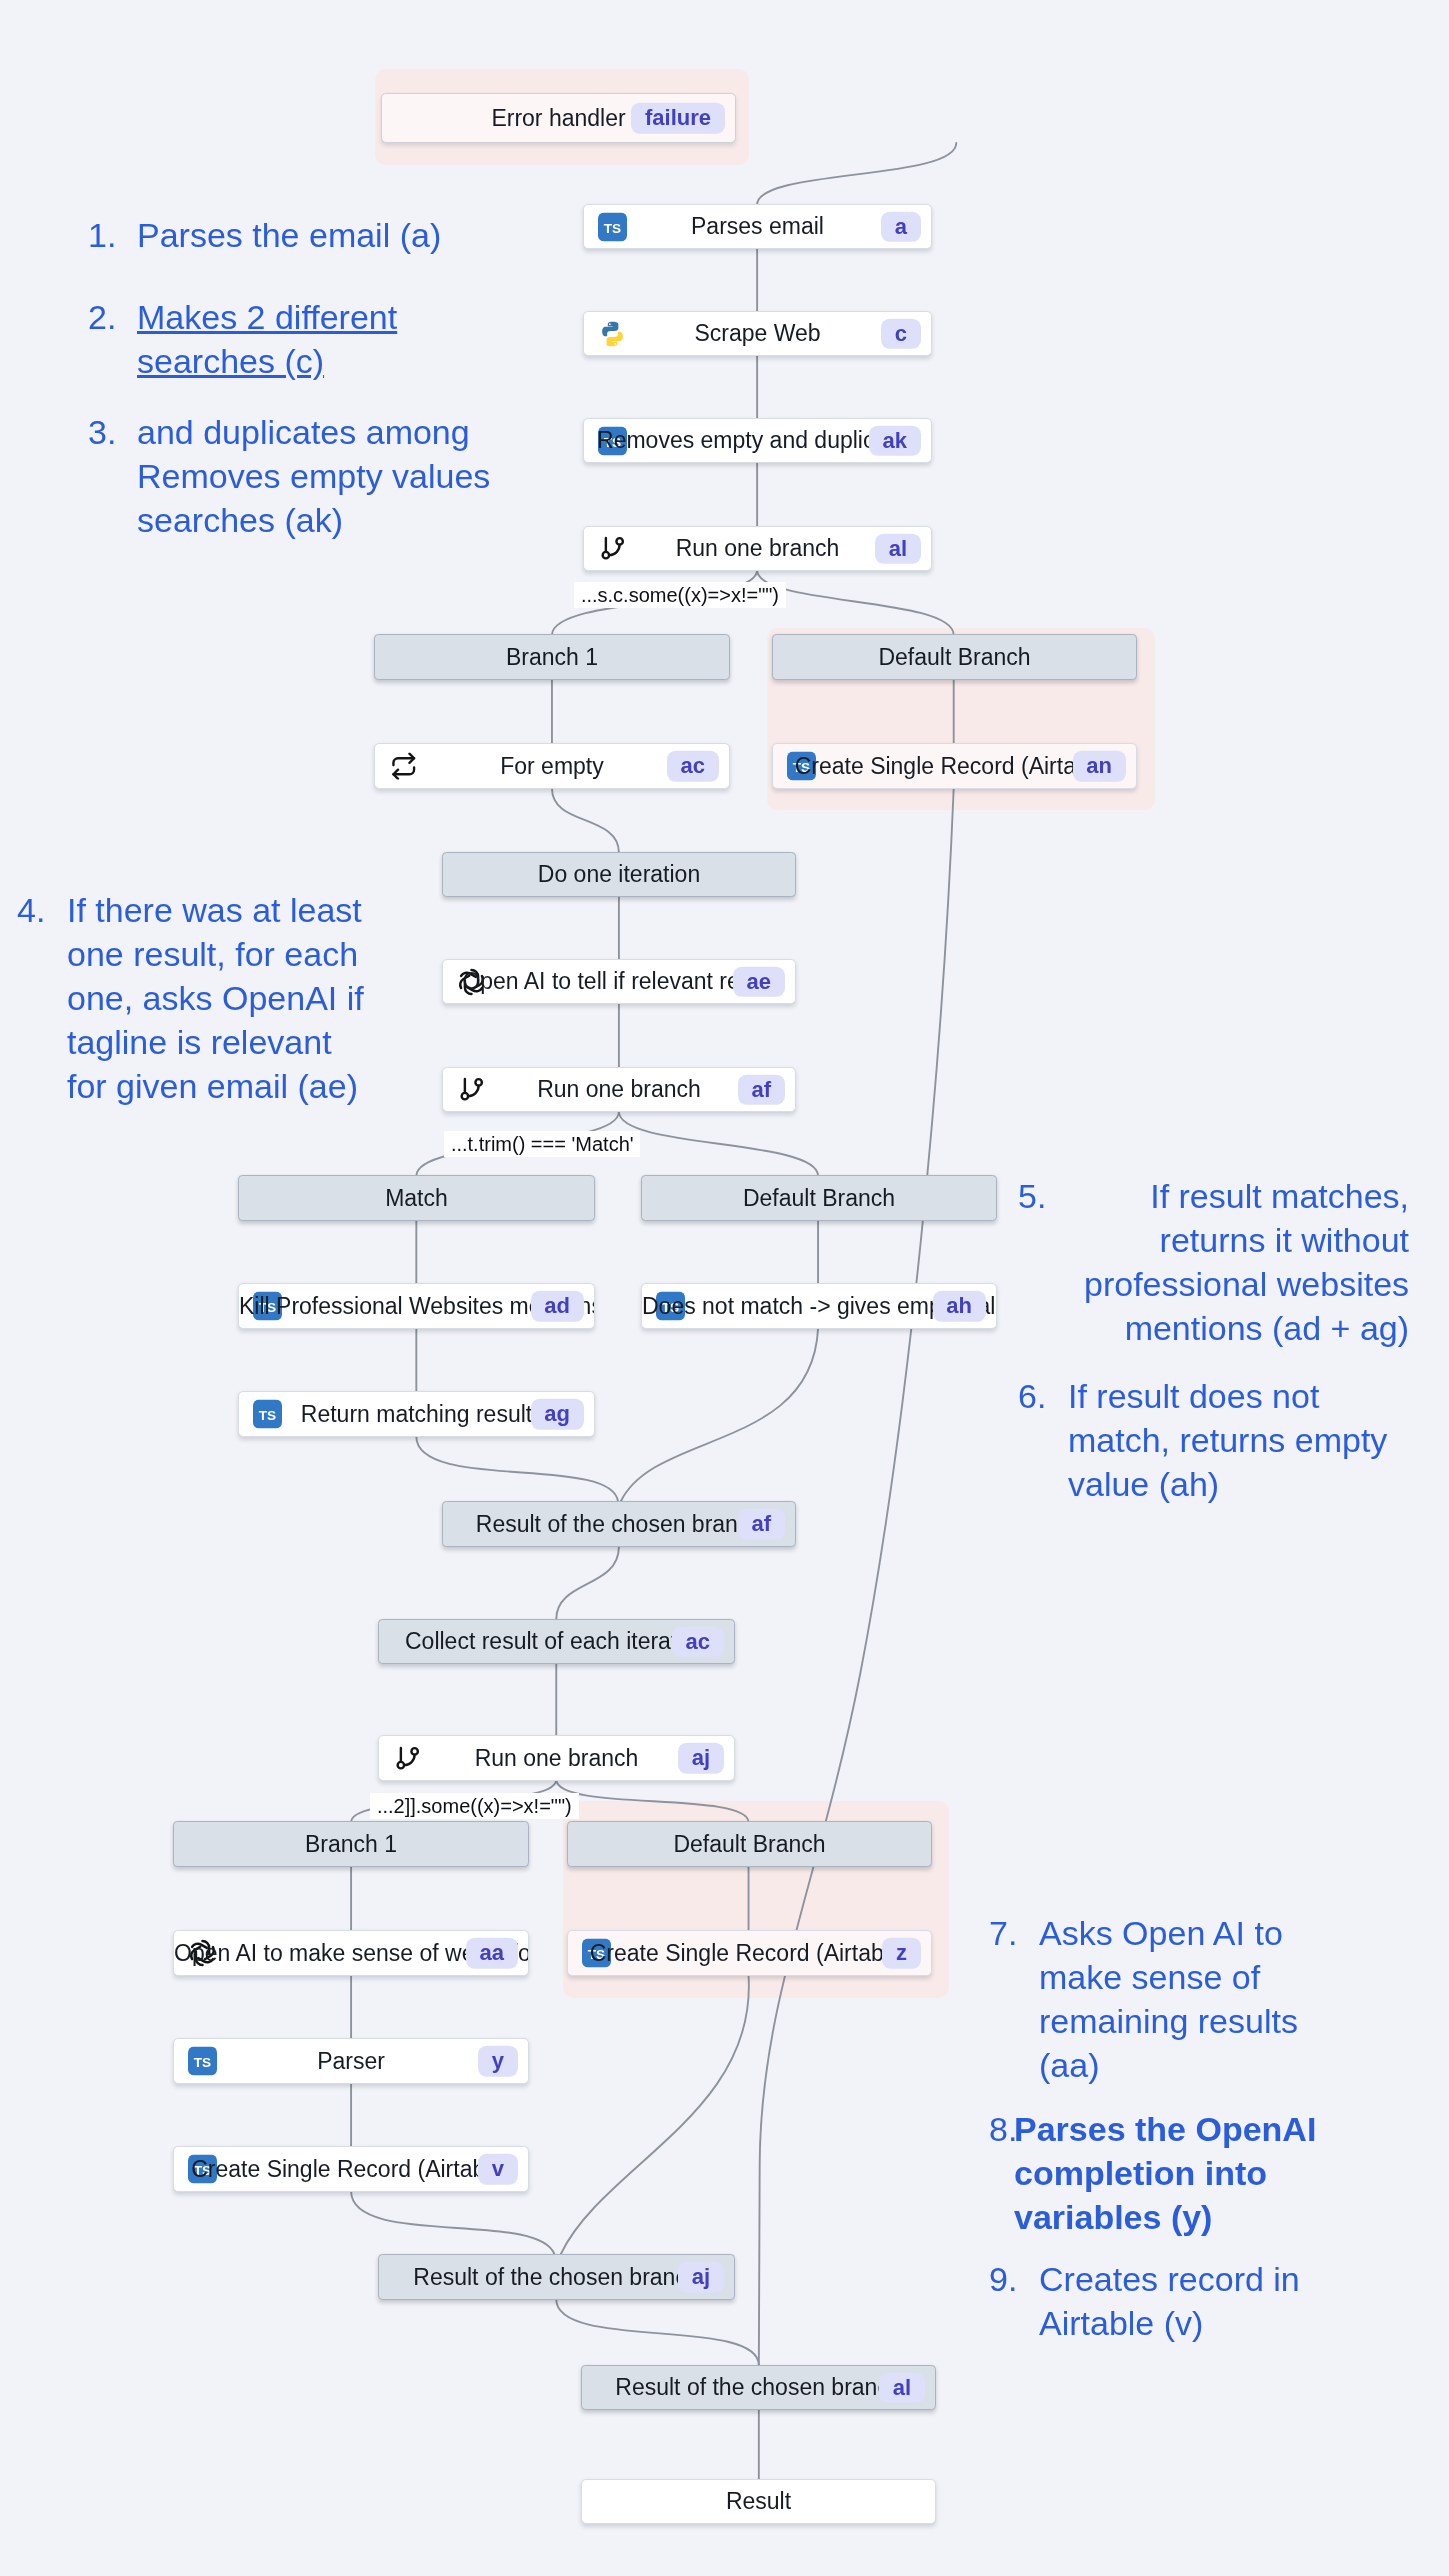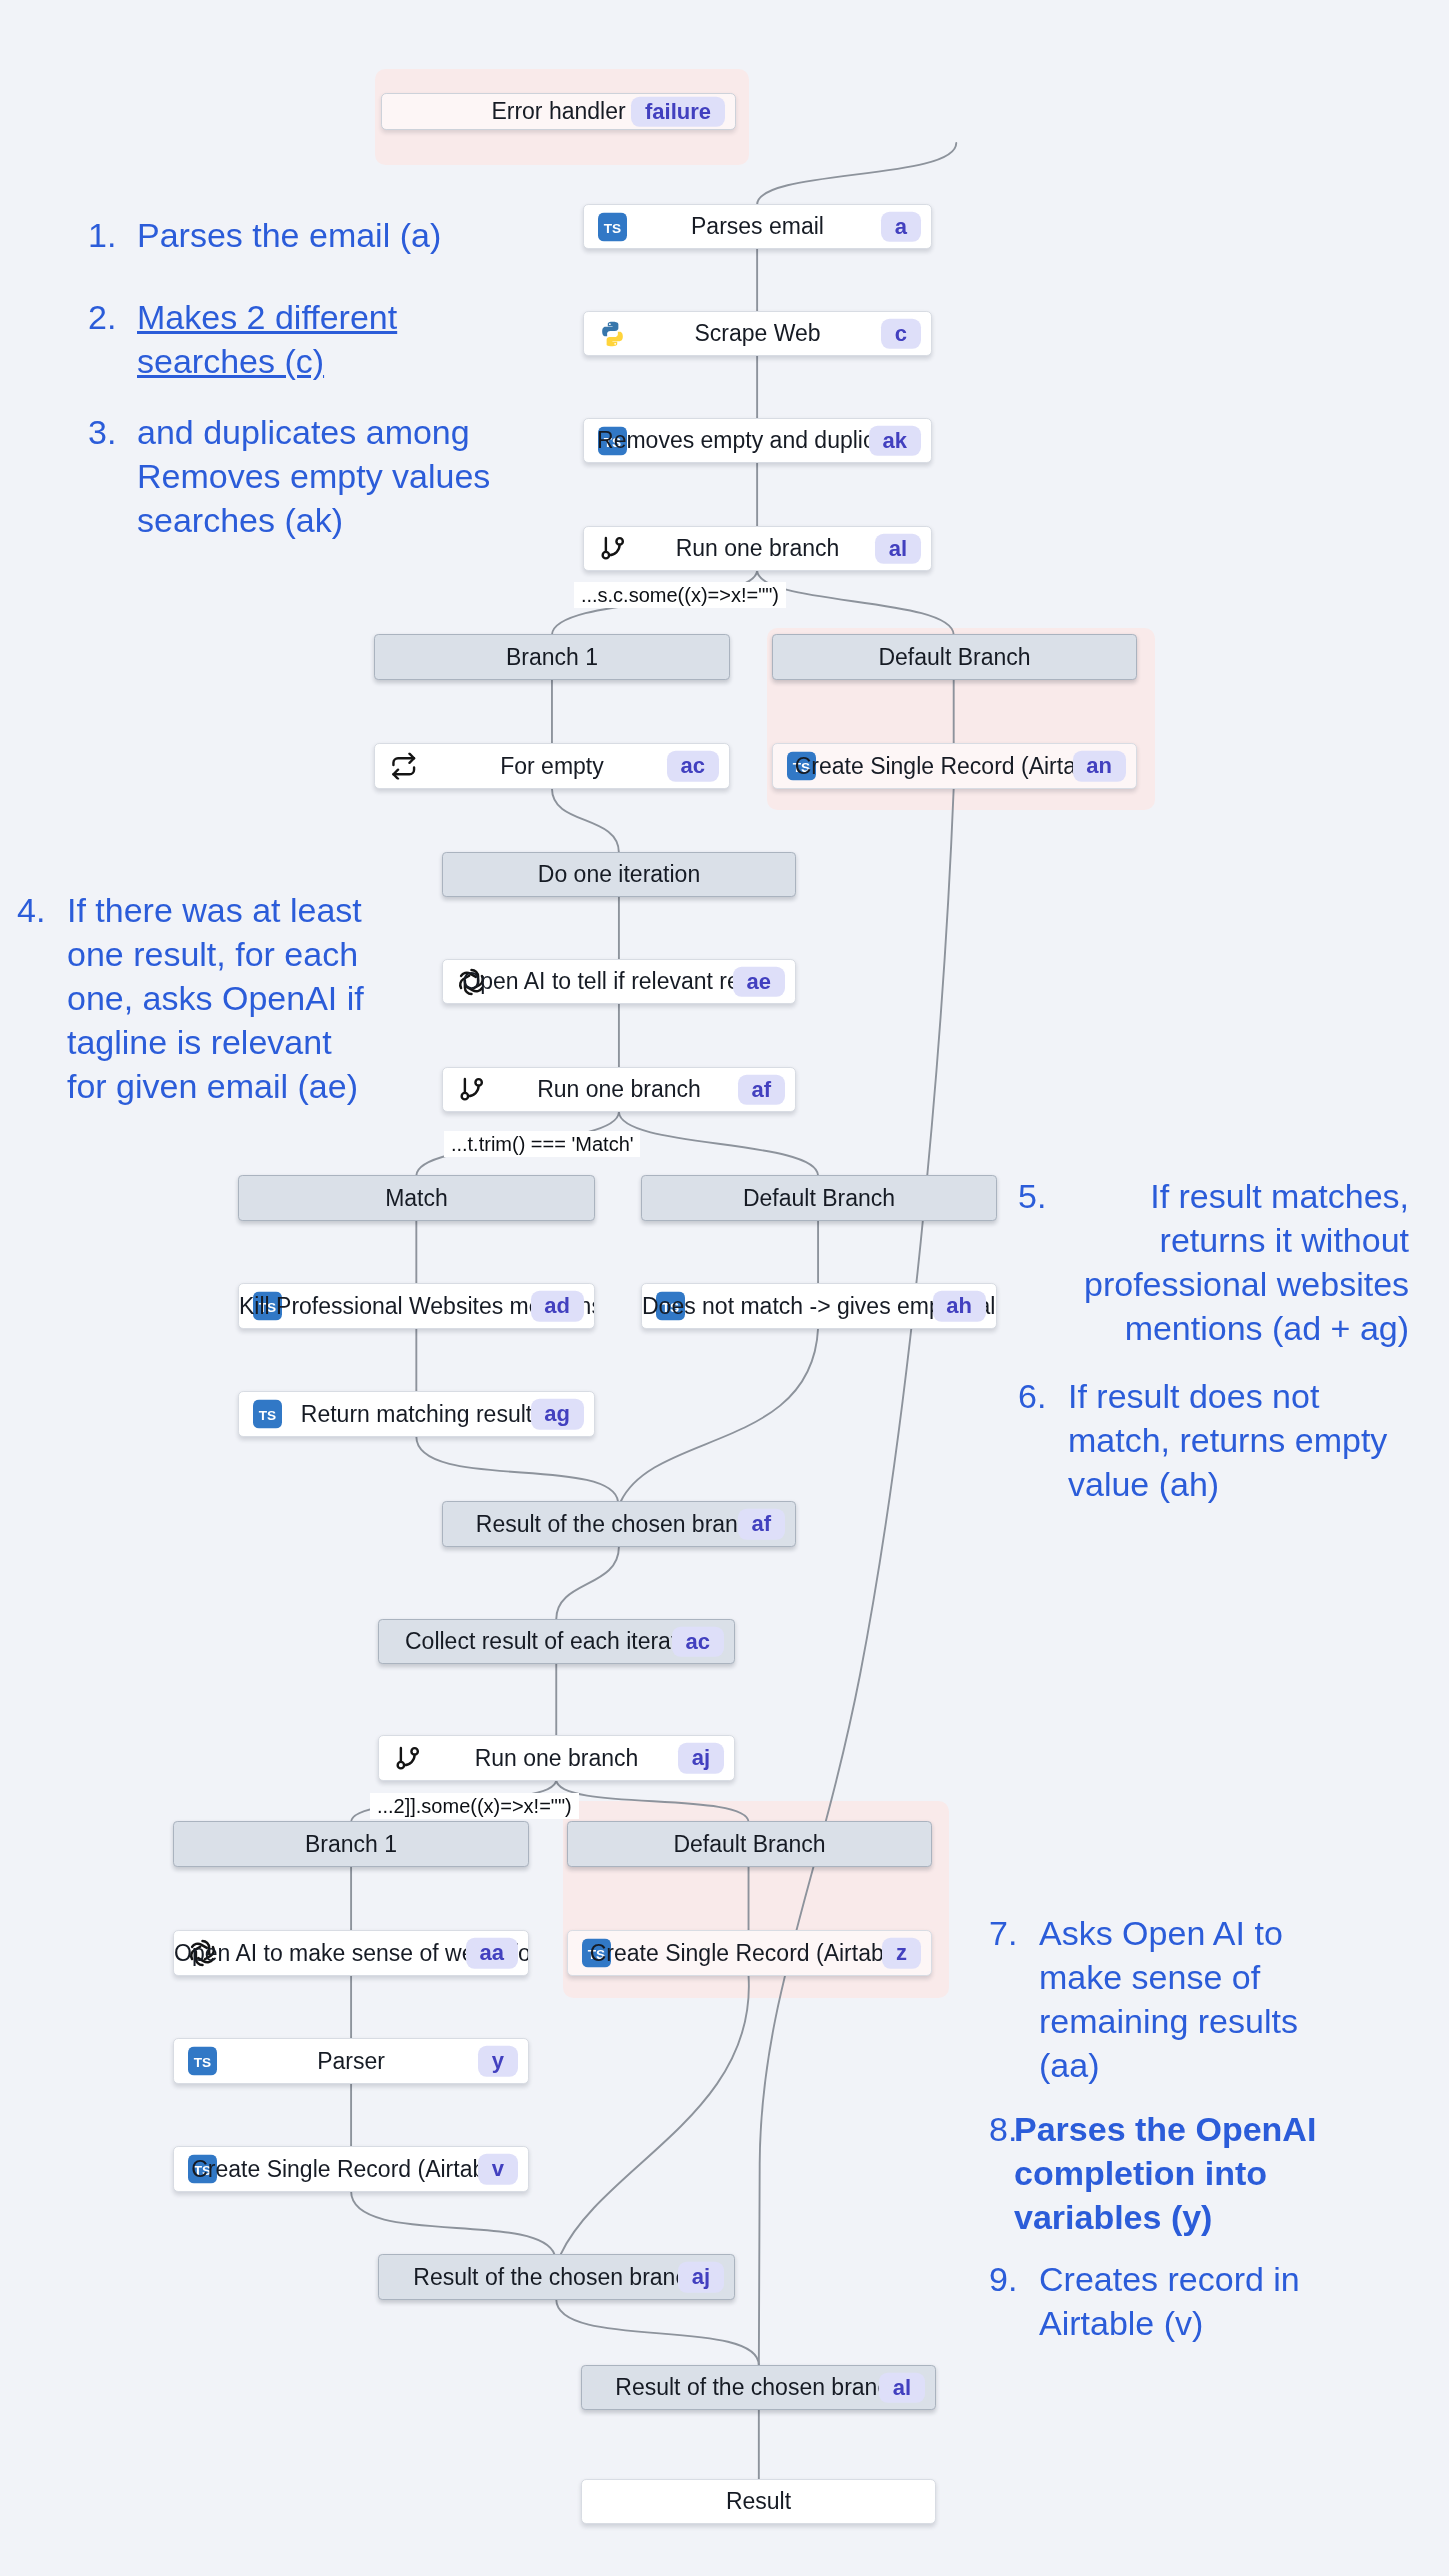--- a/index.html
+++ b/index.html
@@ -100,21 +100,21 @@
       <path d="M409 2427 L409 2500"></path>
       <path d="M409 2552 C409 2618, 628 2574, 646 2626"></path>
       <path d="M872 2301 C882 2462, 702 2522, 653 2626"></path>
       <path d="M648 2678 C648 2738, 884 2698, 884 2755"></path>
       <path d="M1111 918 C1098 1240, 1058 1660, 1002 1950 C956 2186, 886 2330, 885 2520 C884 2620, 884 2700, 884 2755"></path>
       <path d="M884 2806 L884 2888"></path>
     </svg>
 <div class="panel" style="left: 375px; top: 69px; width: 374px; height: 96px;"></div>
     <div class="panel" style="left: 767px; top: 628px; width: 388px; height: 182px;"></div>
     <div class="panel" style="left: 563px; top: 1801px; width: 386px; height: 197px;"></div>
-    <div class="node error" style="left: 381px; top: 93px; width: 355px; height: 37px;">
+    <div class="node error" style="left: 381px; top: 93px; width: 355px; height: 50px;">
       <span class="label">Error handler</span>
       <span class="badge">failure</span>
     </div>
     <div class="node step" style="left: 583px; top: 204px; width: 349px; height: 45px;">
       <span class="icon">
         <svg width="29" height="29" viewBox="0 0 34 34">
       <rect width="34" height="34" rx="7" fill="#3178c6"></rect>
       <text x="17" y="23.5" text-anchor="middle" font-family="Liberation Sans, sans-serif" font-size="16" font-weight="bold" fill="#ffffff">TS</text>
         </svg>
       </span>

